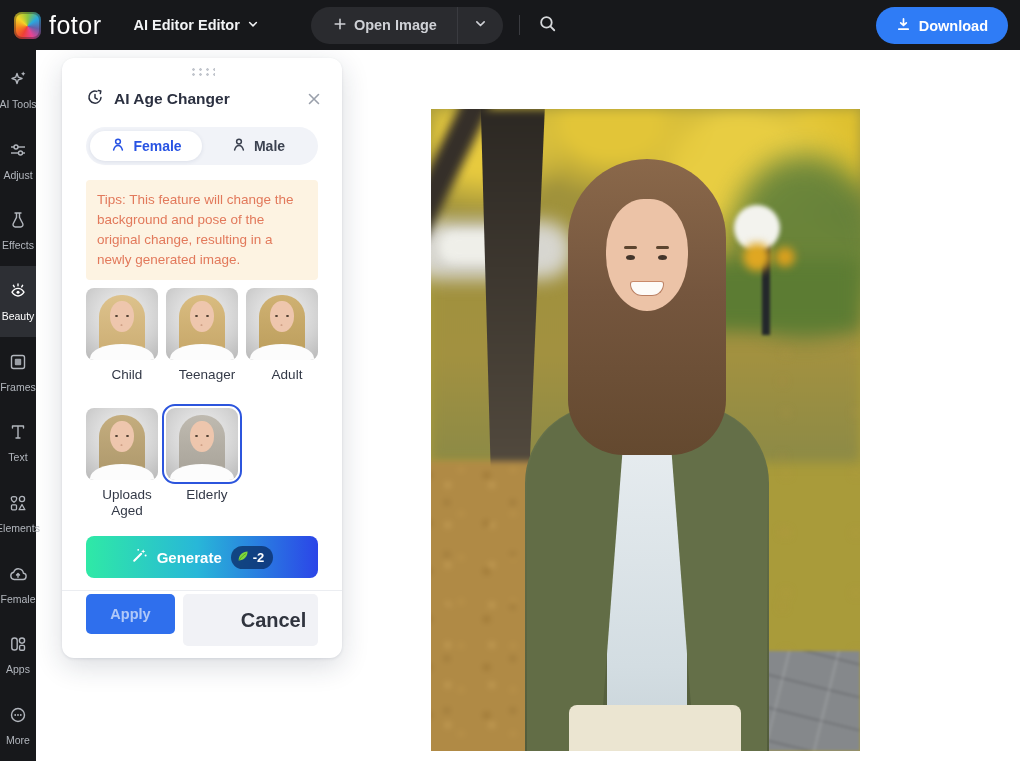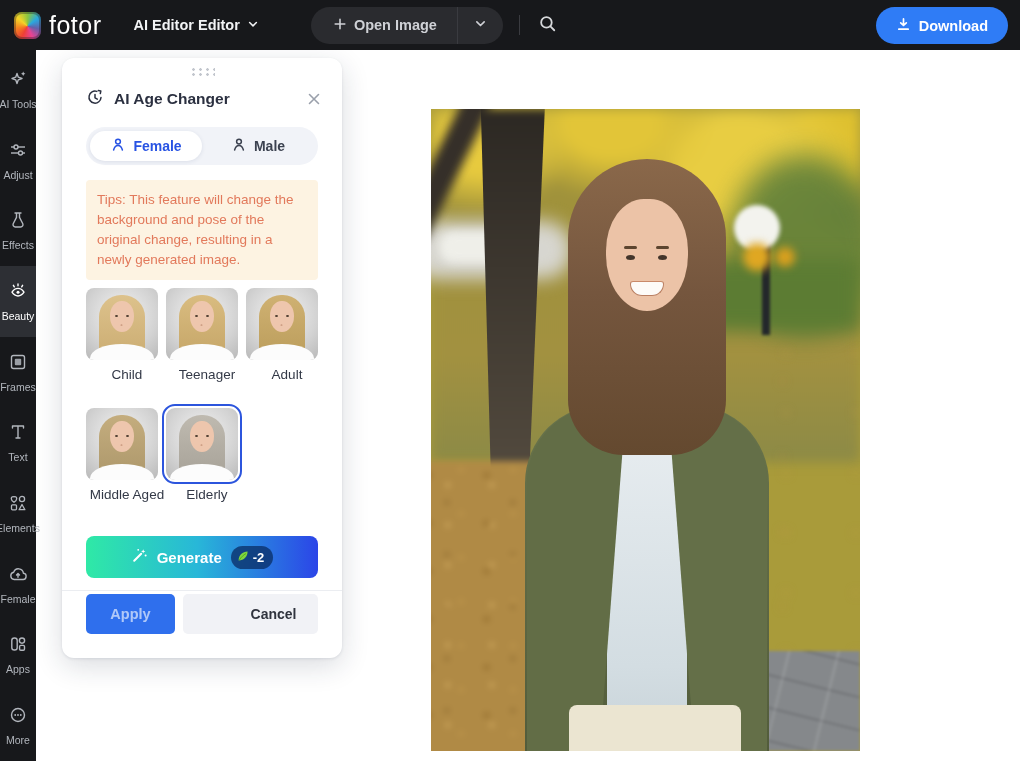--- a/index.html
+++ b/index.html
@@ -158,22 +158,22 @@
     border-radius:8px; cursor:pointer; display:flex; align-items:center; justify-content:center; gap:9px;
     background:linear-gradient(90deg,#2fe9a6 0%, #28b7d8 48%, #2b45e8 100%);
     color:#fff; font-size:15px; font-weight:700; font-family:"Liberation Sans",sans-serif; }
   .credit-badge { display:flex; align-items:center; gap:3px; background:rgba(10,48,104,.78);
     border-radius:12px; padding:3px 9px 3px 5px; font-size:13px; font-weight:700; color:#fff; }
   .panel-divider { position:absolute; left:0; right:0; top:532px; height:1px; background:#ebedf1; }
   .foot { position:absolute; left:24px; right:24px; top:536px; display:flex; gap:8px; }
   .apply-btn { flex:1; height:40px; border:none; border-radius:5px; background:#2f6fed;
     color:rgba(255,255,255,.62); font-size:14.5px; font-weight:700; cursor:pointer;
     font-family:"Liberation Sans",sans-serif; }
-  .cancel-btn { flex:1; height:40px; border:none; border-radius:5px; background:#f1f2f6;
-    color:#30343e; font-size:14px; font-weight:600; cursor:pointer;
+  .cancel-btn { flex:1; height:52px; border:none; border-radius:5px; background:#f1f2f6;
+    color:#30343e; font-size:20px; font-weight:600; cursor:pointer;
     font-family:"Liberation Sans",sans-serif;padding-left:46px; }
 </style>
 </head>
 <body>
 
 <div class="topbar">
   <div class="logo-wrap">
     <div class="logo-mark"></div>
     <span class="logo-word">fotor</span>
   </div>
@@ -406,21 +406,21 @@
       </div>
       <div class="age-label">Adult</div>
     </div>
     <div class="age-opt" style="left:0; top:120px;">
       <div class="thumb">
         <div class="pt-hair hair-middle"></div>
         <div class="pt-face"></div>
         <div class="pt-feat"></div>
         <div class="pt-shirt"></div>
       </div>
-      <div class="age-label">Middle Aged</div>
+      <div class="age-label">Uploads Aged</div>
     </div>
     <div class="age-opt selected" style="left:80px; top:120px;">
       <div class="thumb">
         <div class="pt-hair hair-elder"></div>
         <div class="pt-face"></div>
         <div class="pt-feat"></div>
         <div class="pt-shirt"></div>
       </div>
       <div class="age-label">Elderly</div>
     </div>

